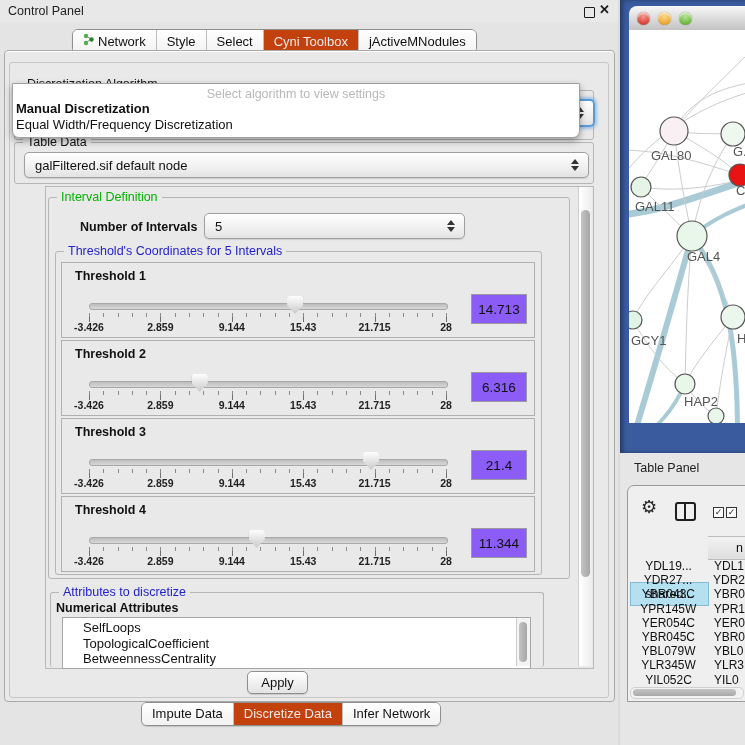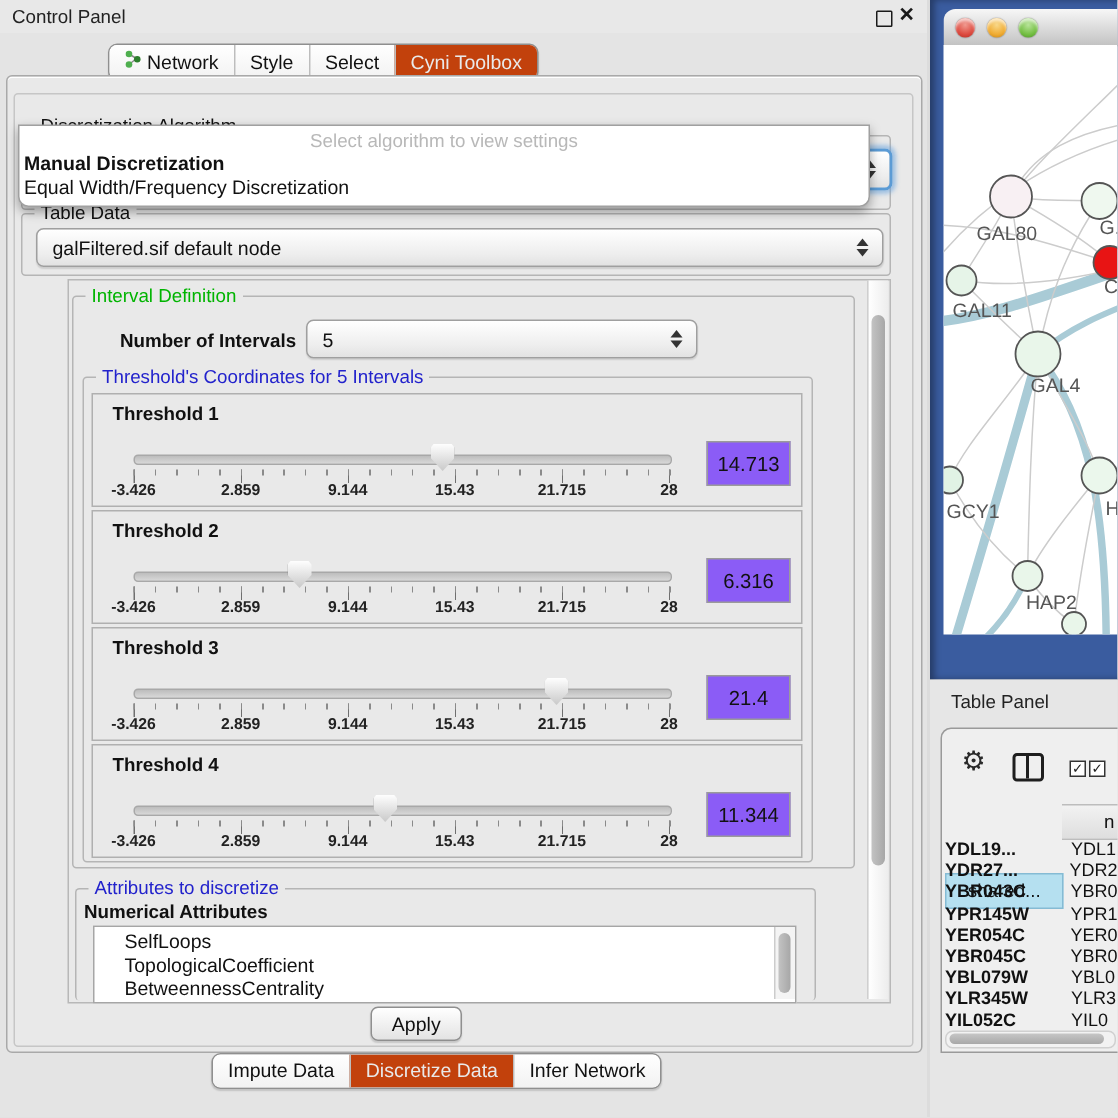--- a/index.html
+++ b/index.html
@@ -114,21 +114,21 @@
   .tp-check{position:absolute;top:507px;width:9px;height:9px;border:1.5px solid #333;
             font-size:9px;line-height:9px;text-align:center;color:#222;background:#fff;}
   #tp-head1{left:630px;top:536px;width:77px;height:22px;background:#b5e0f0;
             border:1px solid #85bbd4;font-size:12.5px;display:flex;align-items:center;
             justify-content:center;margin-top:46px;}
   #tp-head2{left:708px;top:536px;width:40px;height:22px;background:linear-gradient(#f2f2f2,#dedede);
             border:1px solid #bdbdbd;border-left:none;font-size:12.5px;display:flex;
             align-items:center;padding-left:28px;}
   #tp-rows{left:630px;top:559px;width:115px;height:126px;overflow:hidden;}
   .tp-row{height:14.2px;display:flex;font-size:12px;}
-  .tp-c1{width:77px;font-weight:bold;}
+  .tp-c1{width:77px;text-align:center;}
   .tp-c2{padding-left:7px;white-space:nowrap;}
   #tp-hsb{left:630px;top:687px;width:112px;height:10px;background:#f2f2f2;border:1px solid #d0d0d0;border-radius:5px;}
   #tp-hsb-thumb{position:absolute;left:2px;top:1px;width:103px;height:7px;border-radius:4px;
                 background:linear-gradient(#c6c6c6,#a8a8a8);}
 
   .bold{font-weight:bold;}
   .lbl{font-size:12.5px;}
   svg text{font-family:"Liberation Sans",sans-serif;}
 </style>
 </head>
@@ -154,20 +154,23 @@
     <span>Network</span>
   </div>
   <div class="seg">
       <span>Style</span>
     </div>
   <div class="seg">
       <span>Select</span>
     </div>
   <div class="seg sel">
       <span>Cyni Toolbox</span>
+    </div>
+  <div class="seg">
+      <span>jActiveMNodules</span>
     </div>
 </div>
 
 <div class="abs" id="panel-outer"></div>
 <div class="abs" id="panel-inner"></div>
 
 <div class="abs group" style="left:14px;top:90px;width:578px;height:48px;">
   <span class="group-label" style="top:-14px;">Discretization Algorithm</span>
 </div>
 <div class="abs combo" id="algo-combo">

